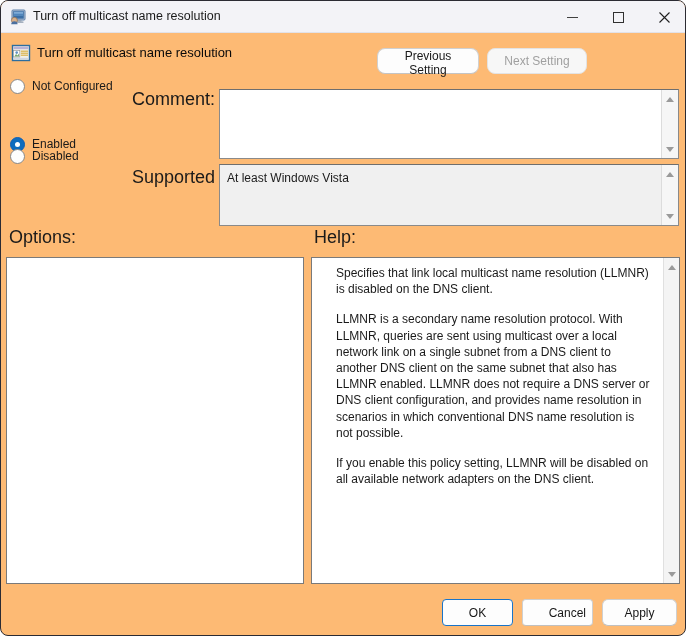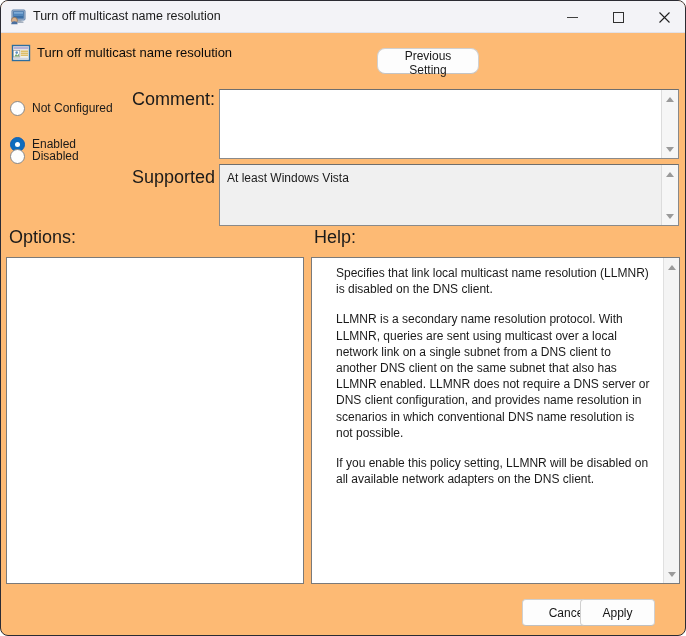--- a/index.html
+++ b/index.html
@@ -119,21 +119,21 @@
 
   
   .radio-row {
     position: absolute;
     left: 9px;
     height: 18px;
     display: flex;
     align-items: center;
     cursor: default;
   }
-  .radio-not  { top: 98px; }
+  .radio-not  { top: 76px; }
   .radio-en   { top: 134px; }
   .radio-dis  { top: 146px; }
 
   .radio-mark {
     width: 15px; height: 15px;
     box-sizing: border-box;
     border: 1px solid #888888;
     border-radius: 50%;
     background: #fefefe;
     flex: 0 0 auto;
@@ -270,21 +270,21 @@
     font-family: "Liberation Sans", sans-serif;
     font-size: 12px;
     color: #161616;
     cursor: default;
   }
   .dlg-btn.ok {
     left: 441px; width: 71px;
     border: 1px solid #1a74c8;
   }
   .dlg-btn.cancel { left: 521px; width: 71px; text-align: right; }
-  .dlg-btn.apply  { left: 579px; width: 75px; }
+  .dlg-btn.apply  { left: 601px; width: 75px; border-radius: 6px; }
 </style>
 </head>
 <body>
 
 <div class="window">
 
   <div class="titlebar">
     <span class="titlebar-icon">
       <svg width="18" height="18" viewBox="0 0 18 18">
         <rect x="3" y="2" width="13" height="10" rx="1" fill="#b9c4d6" stroke="#5b7ea8" stroke-width="1"></rect>
@@ -328,20 +328,21 @@
       <path d="M3.3 13.4 L5 11 L6.5 12.6 L8 10.6 L8 13.4 Z" fill="#7aa86f"></path>
       <rect x="9.8" y="7.6" width="7.2" height="1.2" fill="#d8b24a"></rect>
       <rect x="9.8" y="9.6" width="7.2" height="1.2" fill="#d8b24a"></rect>
       <rect x="9.8" y="11.6" width="7.2" height="1.2" fill="#d8b24a"></rect>
       <rect x="2.6" y="14.8" width="14.8" height="1.6" fill="#cfd6e2"></rect>
     </svg>
   </span>
   <span class="policy-title">Turn off multicast name resolution</span>
 
   <button class="nav-btn prev">Previous Setting</button>
+  <button class="nav-btn next" disabled="">Next Setting</button>
 
   <div class="radio-row radio-not">
     <span class="radio-mark"></span>
     <span class="radio-label">Not Configured</span>
   </div>
   <div class="radio-row radio-en">
     <span class="radio-mark checked"></span>
     <span class="radio-label">Enabled</span>
   </div>
   <div class="radio-row radio-dis">
@@ -390,16 +391,17 @@
     <div class="help-scroll">
       <div class="arrow up" style="position:absolute;left:0;top:2px;width:16px;height:14px;display:flex;align-items:center;justify-content:center;">
           <span class="tri up"></span>
         </div>
       <div class="arrow down" style="position:absolute;left:0;bottom:2px;width:16px;height:14px;display:flex;align-items:center;justify-content:center;">
           <span class="tri down"></span>
         </div>
     </div>
   </div>
 
+  <button class="dlg-btn ok">OK</button>
   <button class="dlg-btn cancel">Cancel</button>
   <button class="dlg-btn apply">Apply</button>
 
 </div>
 
 </body></html>

